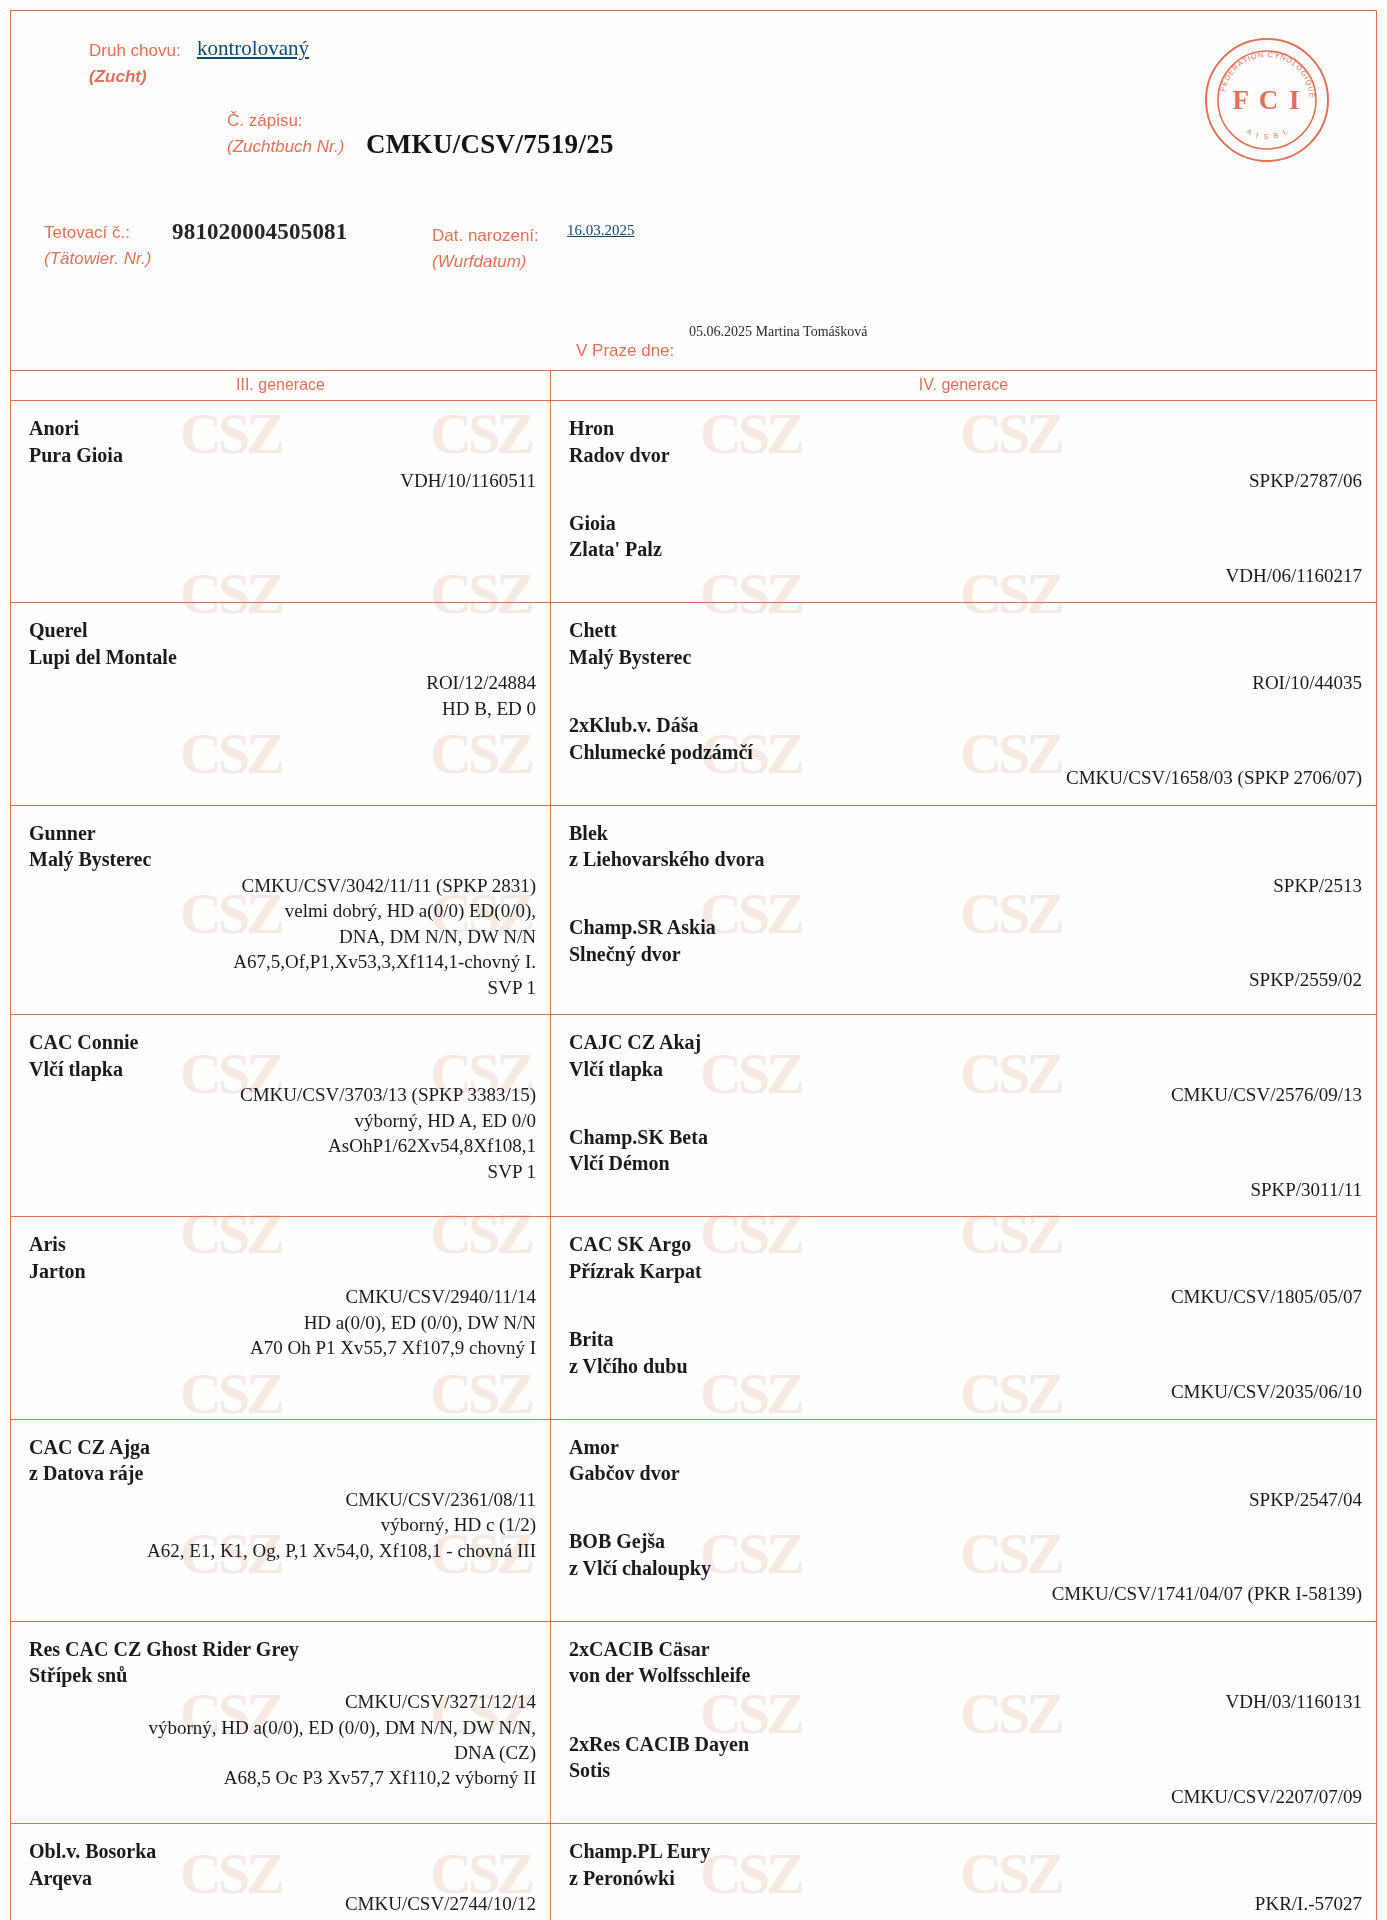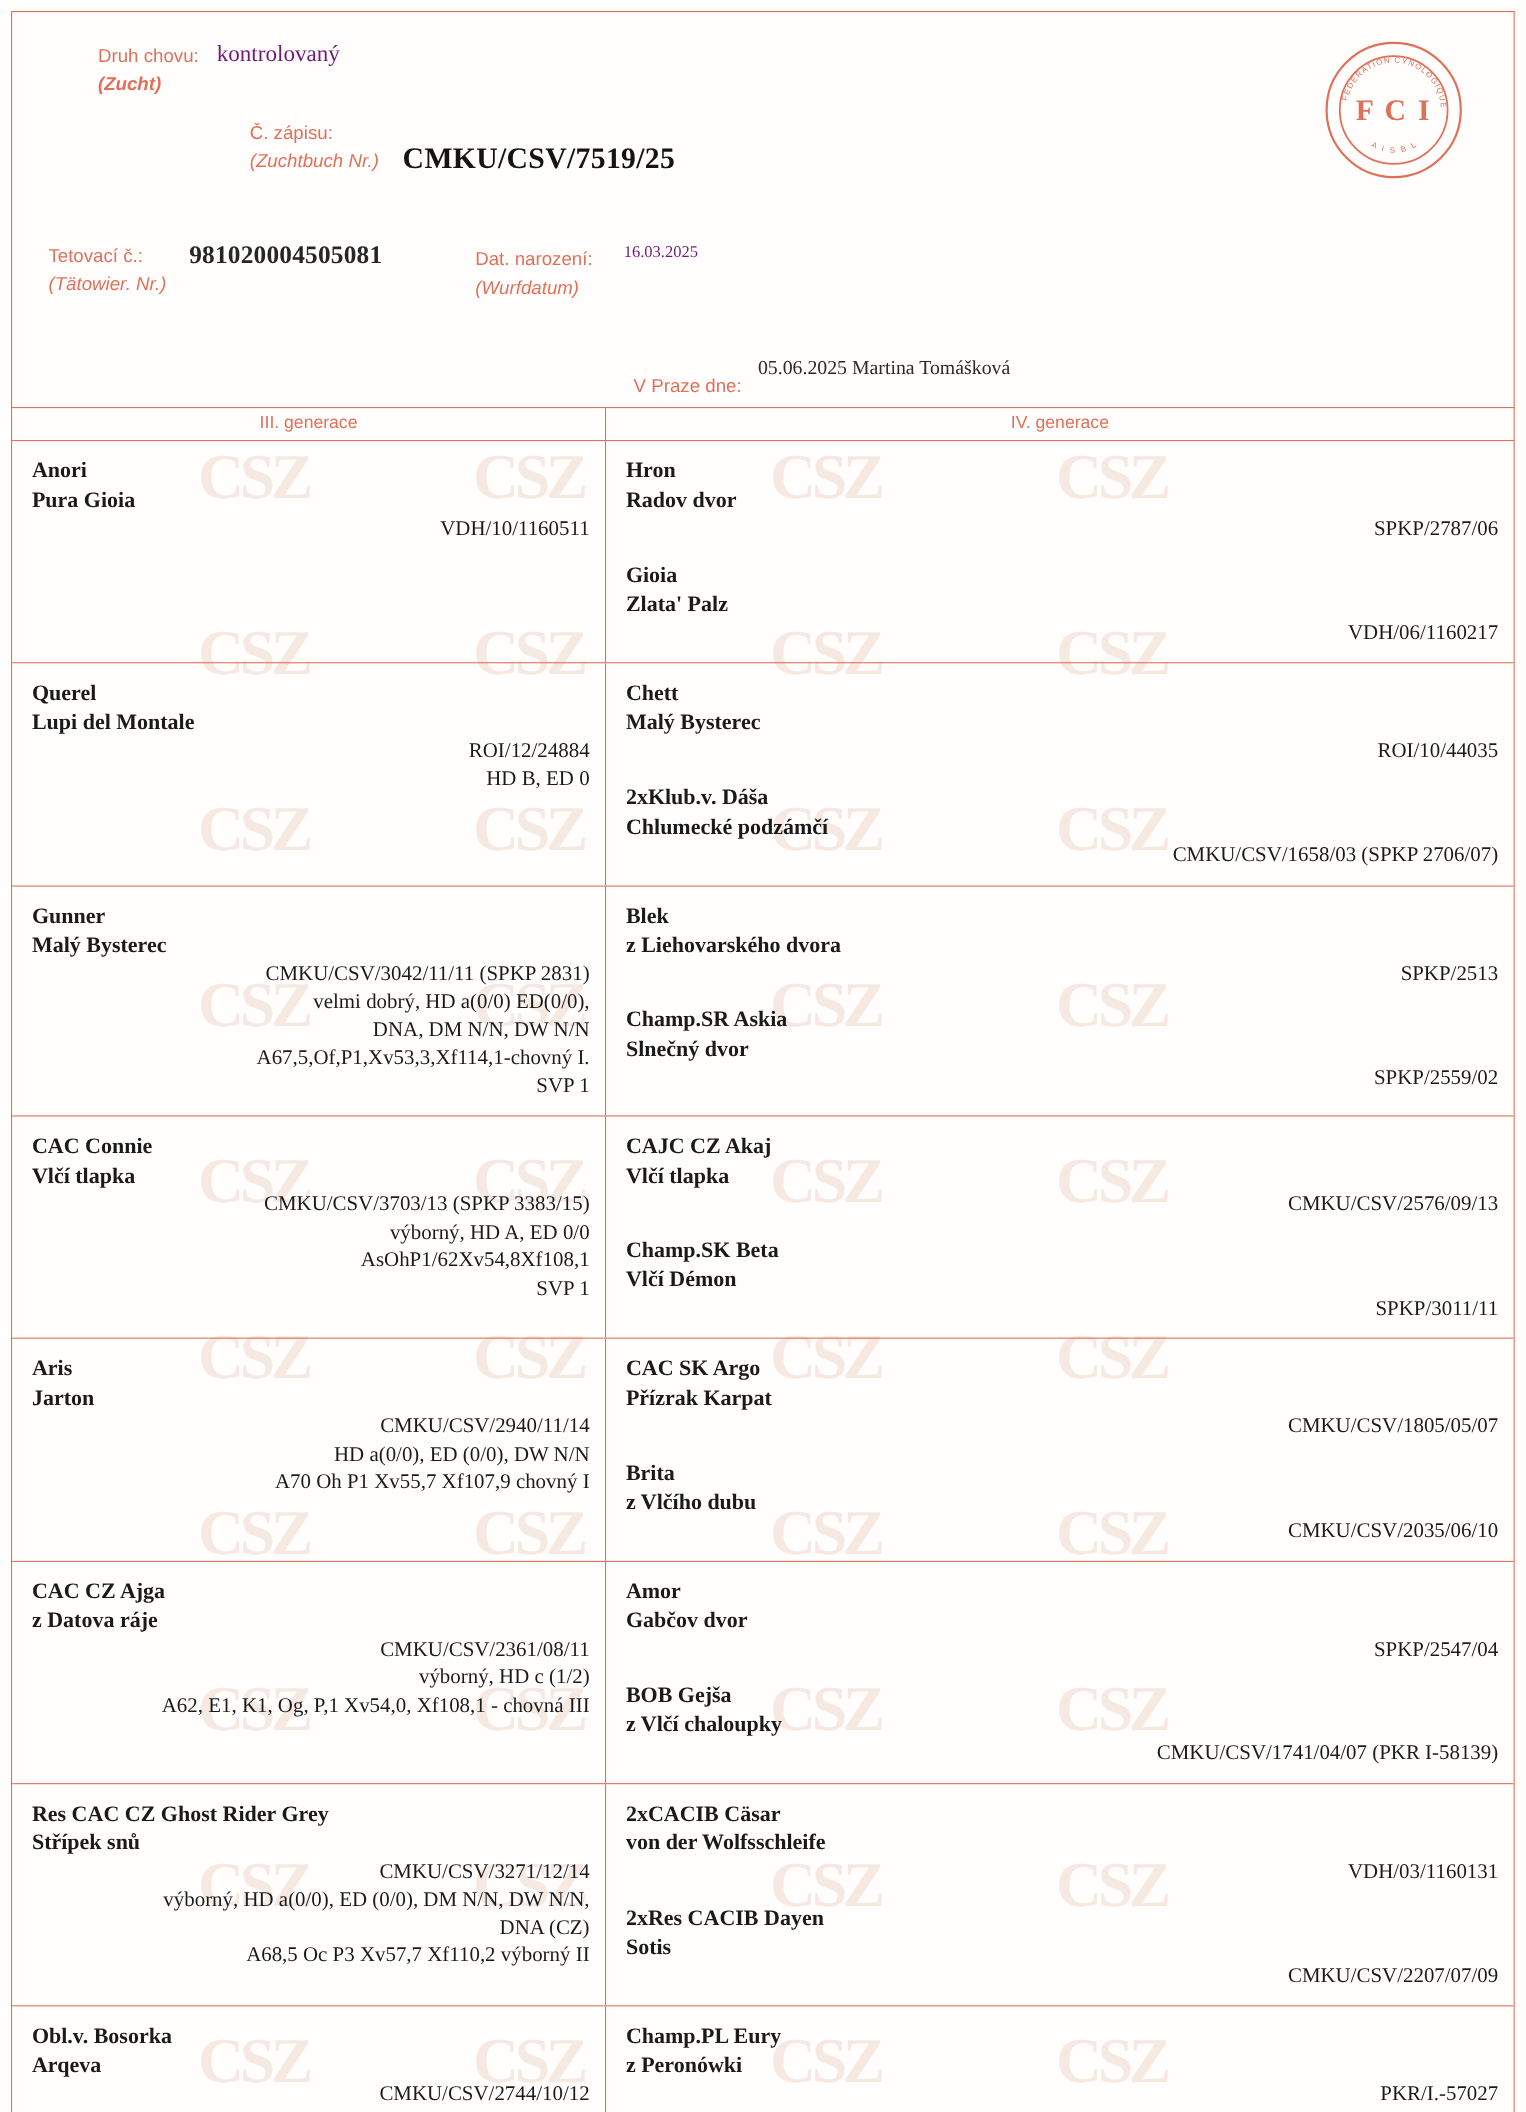--- a/index.html
+++ b/index.html
@@ -36,23 +36,24 @@
     font-family:"Liberation Sans", sans-serif;
     font-size:17px;
     font-style:italic;
   }
   .val {
     color:#262626;
     font-family:"Liberation Serif", serif;
     font-size:19px;
   }
   .val-hand {
-    color:#701a75;
+    color:#0c4a6e;
     font-family:"Liberation Serif", serif;
     font-size:20px;
+    text-decoration:underline;
   }
 
   .row-druh { position:absolute; left:78px; top:30px; }
   .row-druh .lbl-i { display:block; margin-top:6px;font-weight:bold; }
   .druh-val { position:absolute; left:186px; top:25px; font-size:21px; }
 
   .row-zapisu { position:absolute; left:216px; top:100px; }
   .row-zapisu .lbl-i { display:block; margin-top:6px; }
   .zapisu-val {
     position:absolute; left:355px; top:118px;
@@ -68,21 +69,21 @@
     font-weight:bold; font-size:23px; letter-spacing:.2px;
   }
 
   .row-dat { position:absolute; left:421px; top:215px; }
   .row-dat .lbl-i { display:block; margin-top:6px; }
   .dat-val { position:absolute; left:556px; top:211px; font-size:15px; }
 
   .row-praze { position:absolute; left:565px; top:330px; }
   .praze-val {
     position:absolute; left:678px; top:313px;
-    font-size:18px; color:#2a2a2a;
+    font-size:14px; color:#2a2a2a;
   }
 
   
   .fci {
     position:absolute; right:46px; top:26px;
     width:126px; height:126px;
   }
   .fci svg { display:block; }
 
   

